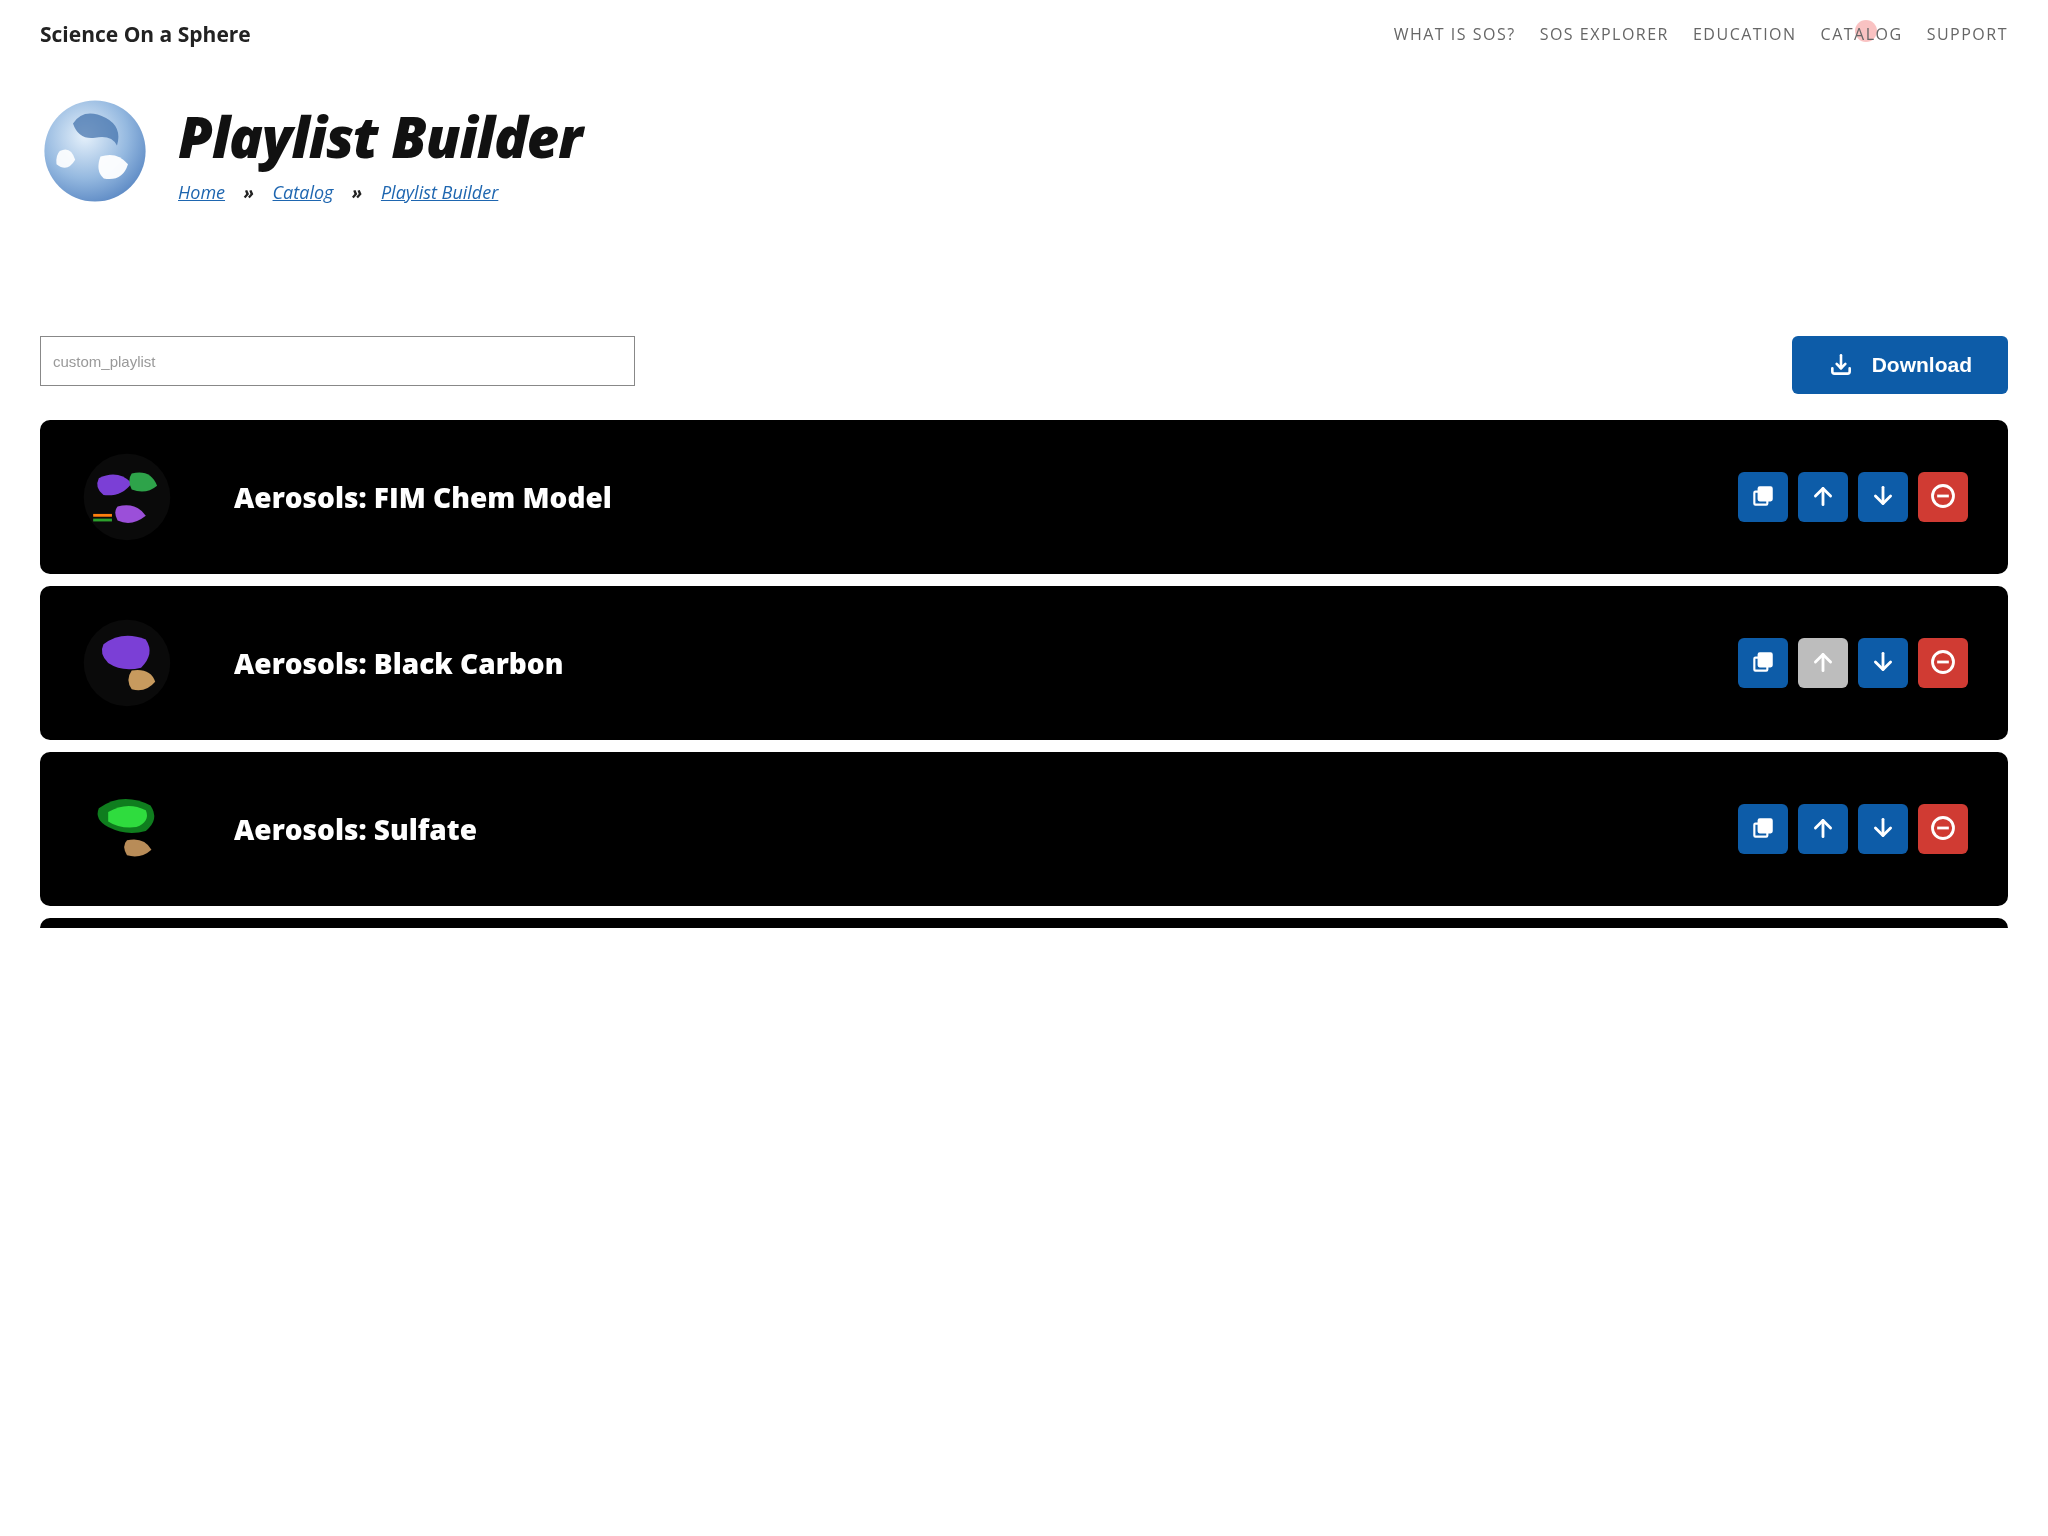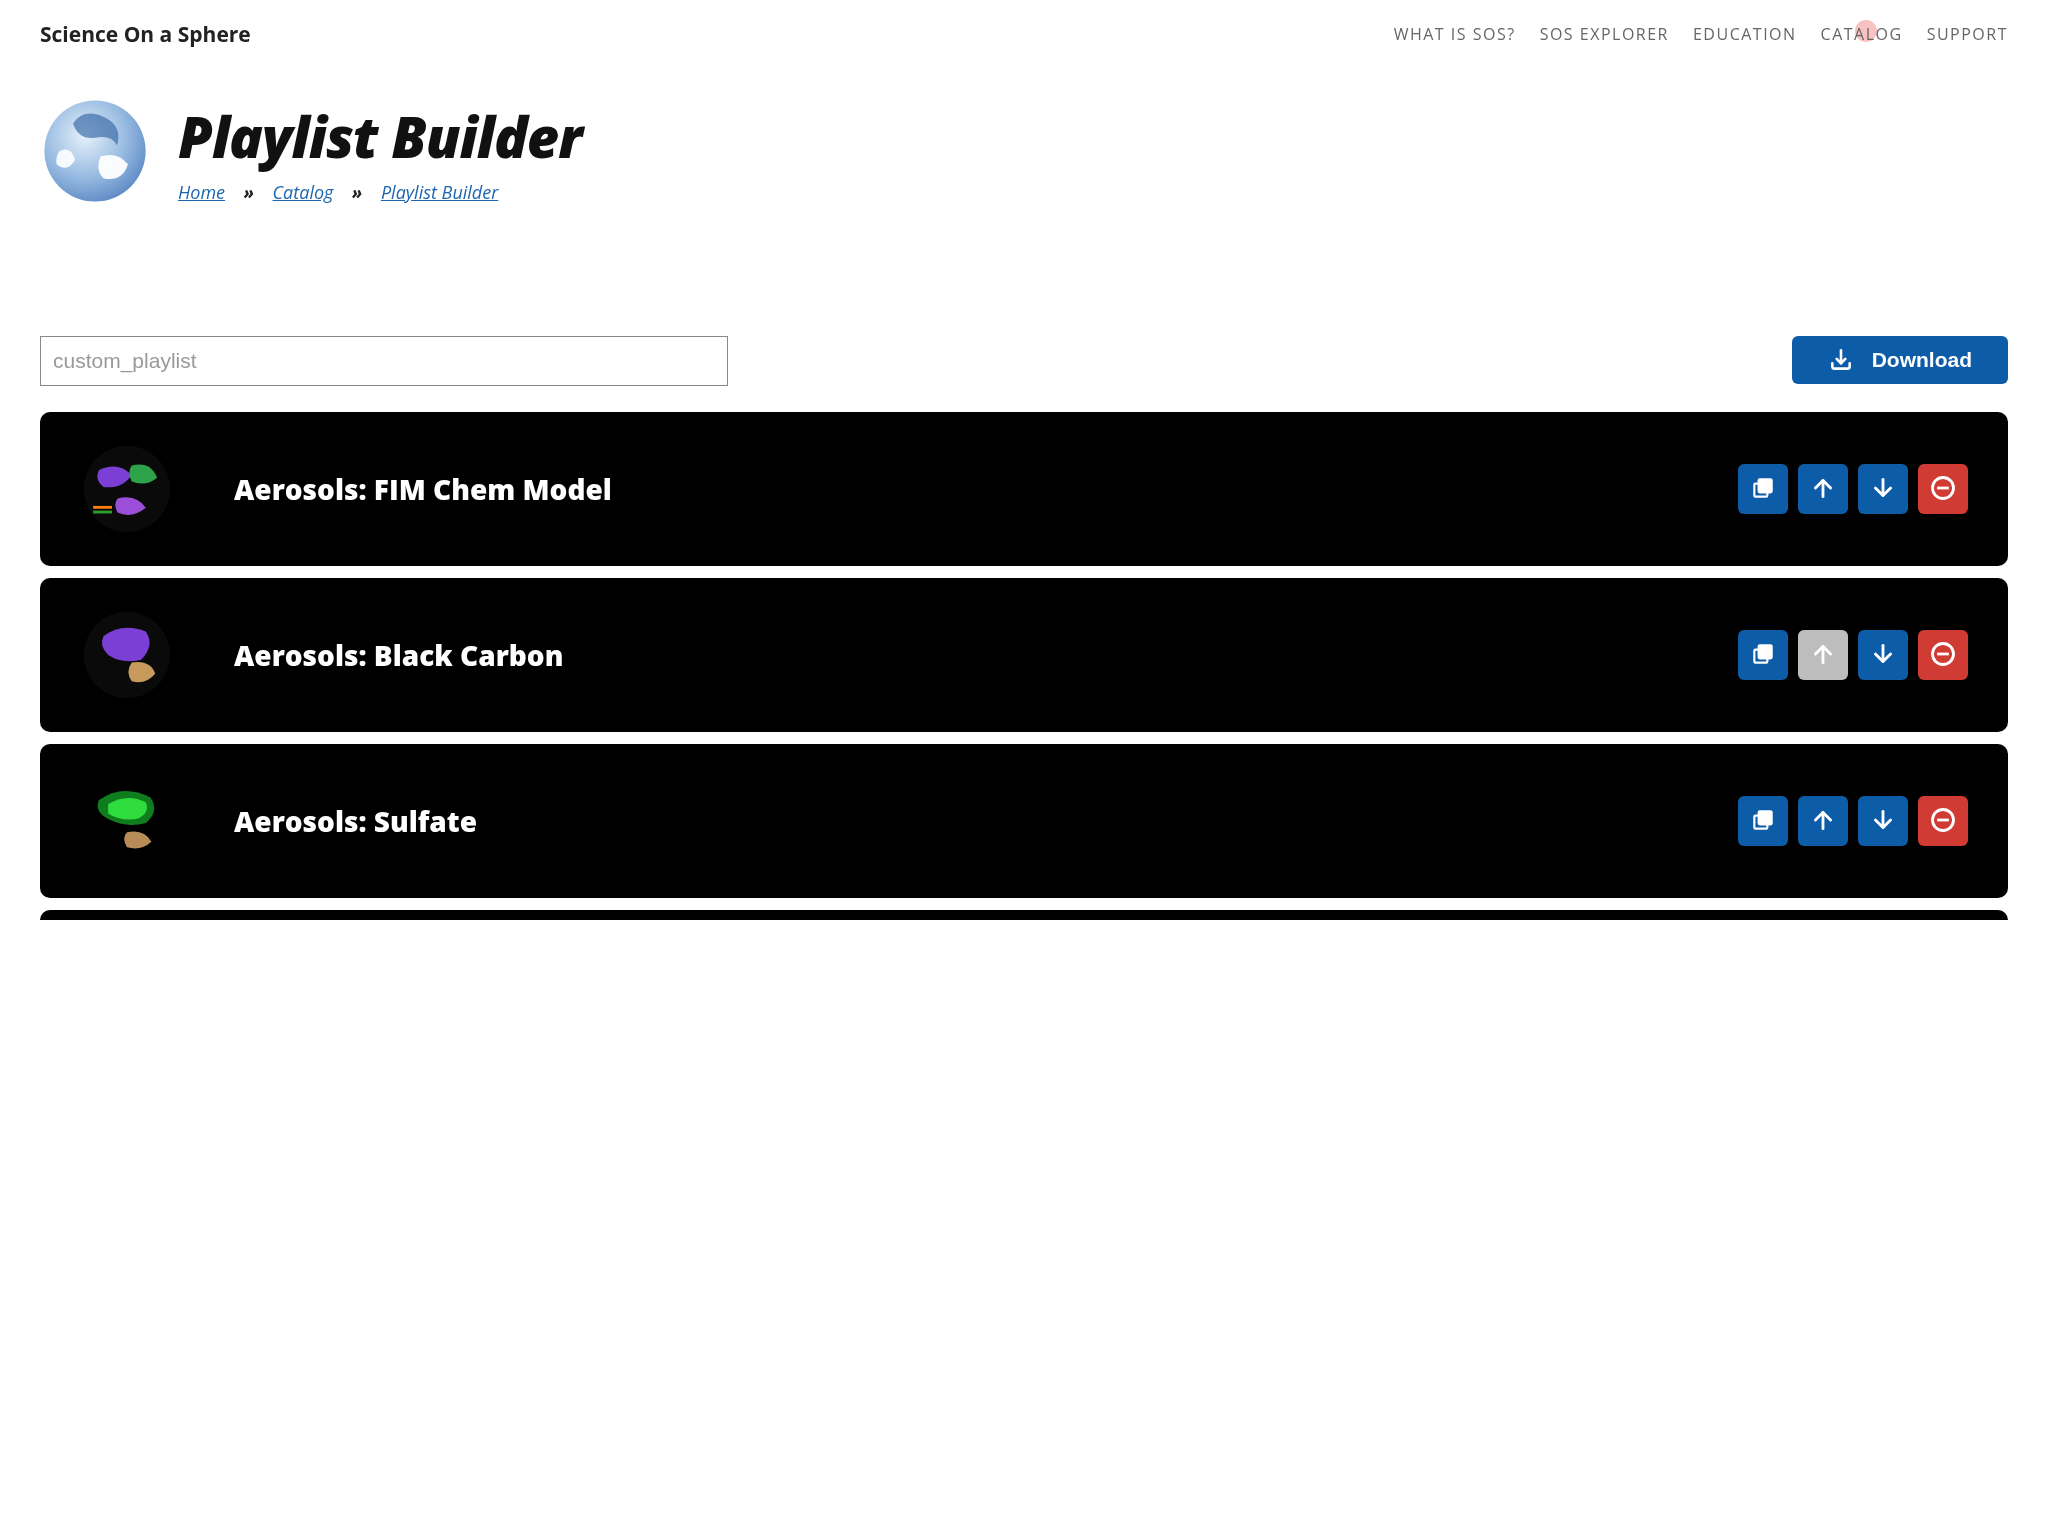--- a/index.html
+++ b/index.html
@@ -19,26 +19,26 @@
 .title-block h1 { font-weight: 800; font-size: 56px; letter-spacing: -1px; color: #111; }
 .breadcrumb { margin-top: 6px; font-size: 18px; color: #105ea8; }
 .breadcrumb a { color: #1e66b0; text-decoration: underline; }
 .breadcrumb .sep { color: #222; margin: 0 14px; font-weight: 700; }
 
 .form-zone { padding: 110px 40px 10px 40px; }
 .form-label { font-size: 20px; color: #222; }
 .form-hint { font-size: 20px; color: #888; margin-top: 2px; }
 
 .input-row { display: flex; justify-content: space-between; align-items: stretch; margin-top: 20px; gap: 20px; }
-.pl-input { width: 688px; height: 50px; font-size: 21px; padding: 0 12px; border: 1px solid #888; background: #fff; color: #c2410c; }
+.pl-input { width: 595px; height: 50px; font-size: 15px; padding: 0 12px; border: 1px solid #888; background: #fff; color: #c2410c; }
 .pl-input::placeholder { color: #999; }
 .download-btn {
   display: flex; align-items: center; justify-content: center; gap: 18px;
   background: #0d5ca8; color: #fff; font-weight: 700; font-size: 21px;
-  border: none; border-radius: 6px; padding: 0 36px; height: 48px; cursor: pointer;
+  border: none; border-radius: 6px; padding: 0 36px; height: 58px; cursor: pointer;
 }
 
 .playlist { padding: 16px 40px; display: flex; flex-direction: column; gap: 12px; }
 .card { background: #000; border-radius: 10px; display: flex; align-items: center; padding: 30px 40px; gap: 60px; }
 .card-thumb { width: 94px; height: 94px; flex-shrink: 0; }
 .card-title { color: #fff; font-weight: 800; font-size: 28px; flex: 1; }
 .card-actions { display: flex; gap: 10px; }
 .icon-btn { width: 50px; height: 50px; border-radius: 6px; border: none; display: flex; align-items: center; justify-content: center; cursor: pointer; }
 .icon-btn.blue { background: #0d5ca8; }
 .icon-btn.gray { background: #bdbdbd; }

